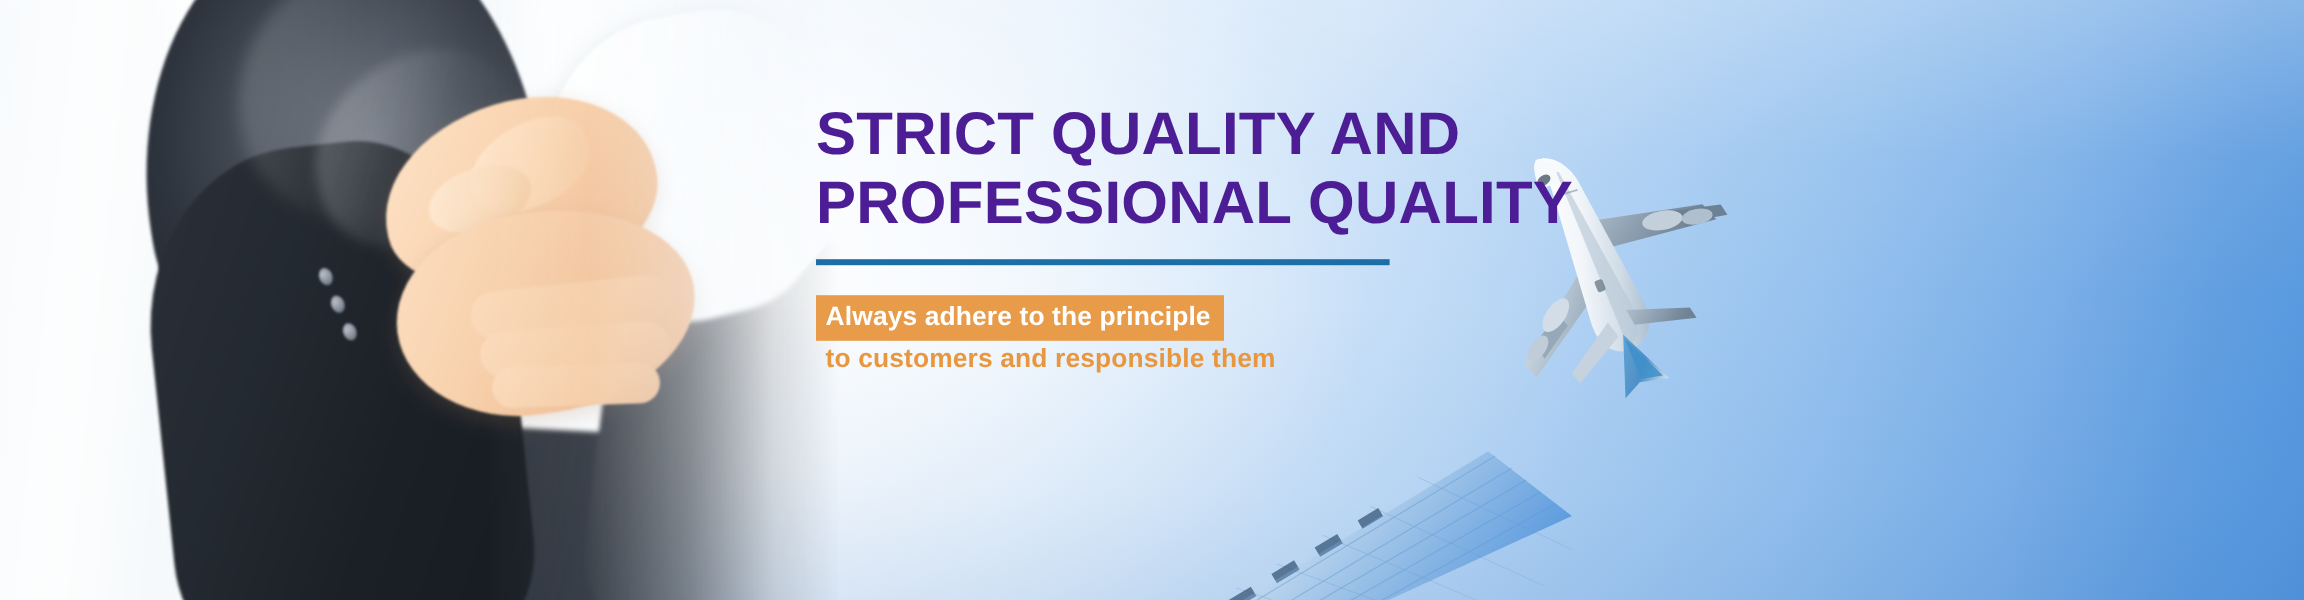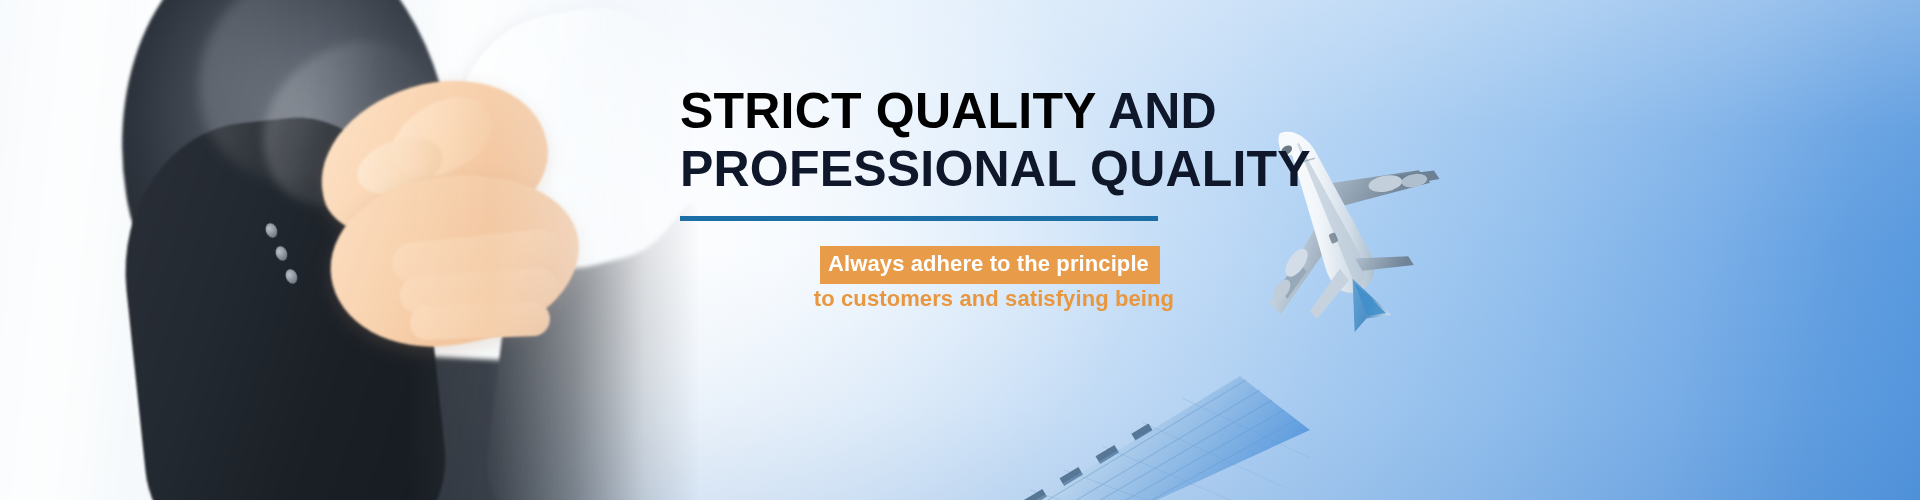--- a/index.html
+++ b/index.html
@@ -215,39 +215,38 @@
   }
   .headline{
     margin:0;
     font-size:50px;
     font-weight:700;
     line-height:1.16;
     letter-spacing:.2px;
     color:#2b2b2b;
     white-space:nowrap;
   }
-  .headline .hl-blue{color:#000000;}
-  .headline .hl-dark{color:#0f172a;}
+  .headline .hl-blue{color:#4c1d95;}
+  .headline .hl-dark{color:#4c1d95;}
 
   .rule{
     margin-top:18px;
     width:478px;height:5px;
     background:#1b6ea6;
   }
 
   .tagline{margin-top:25px;}
   .tag-line{
     display:block;
     font-size:22px;
     font-weight:700;
     line-height:1.37;
     color:#e8973f;
     white-space:nowrap;
     letter-spacing:.1px;
-    text-align:center;
   }
   .tag-hi{
     display:inline-block;
     background:#e89c49;
     color:#ffffff;
     padding:3px 11px 5px 8px;
   }
   .tag-ind{padding-left:8px;}
 </style>
 </head>
@@ -398,18 +397,18 @@
   <div class="content">
 
     <h1 class="headline"><span class="hl-blue">STRICT QUALITY</span><span class="hl-dark"> AND</span></h1>
 
     <h1 class="headline"><span class="hl-dark">PROFESSIONAL QUALITY</span></h1>
 
     <div class="rule"></div>
 
     <div class="tagline">
       <span class="tag-line"><span class="tag-hi">Always adhere to the principle</span></span>
-      <span class="tag-line tag-ind">to customers and satisfying being</span>
+      <span class="tag-line tag-ind">to customers and responsible them</span>
     </div>
 
   </div>
 
 </div>
 
 </body></html>

